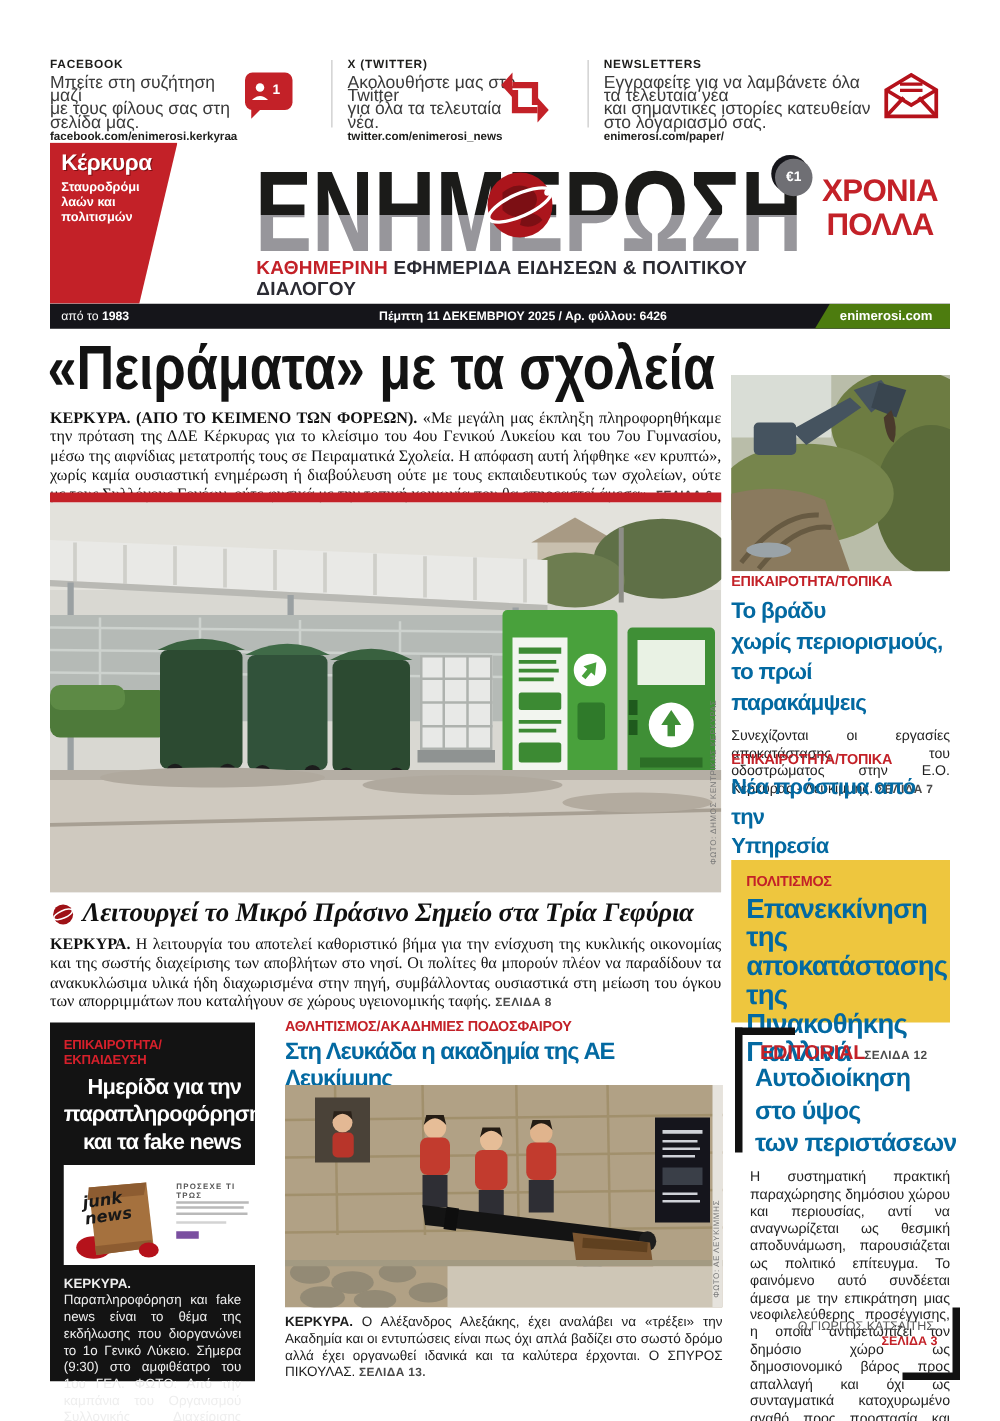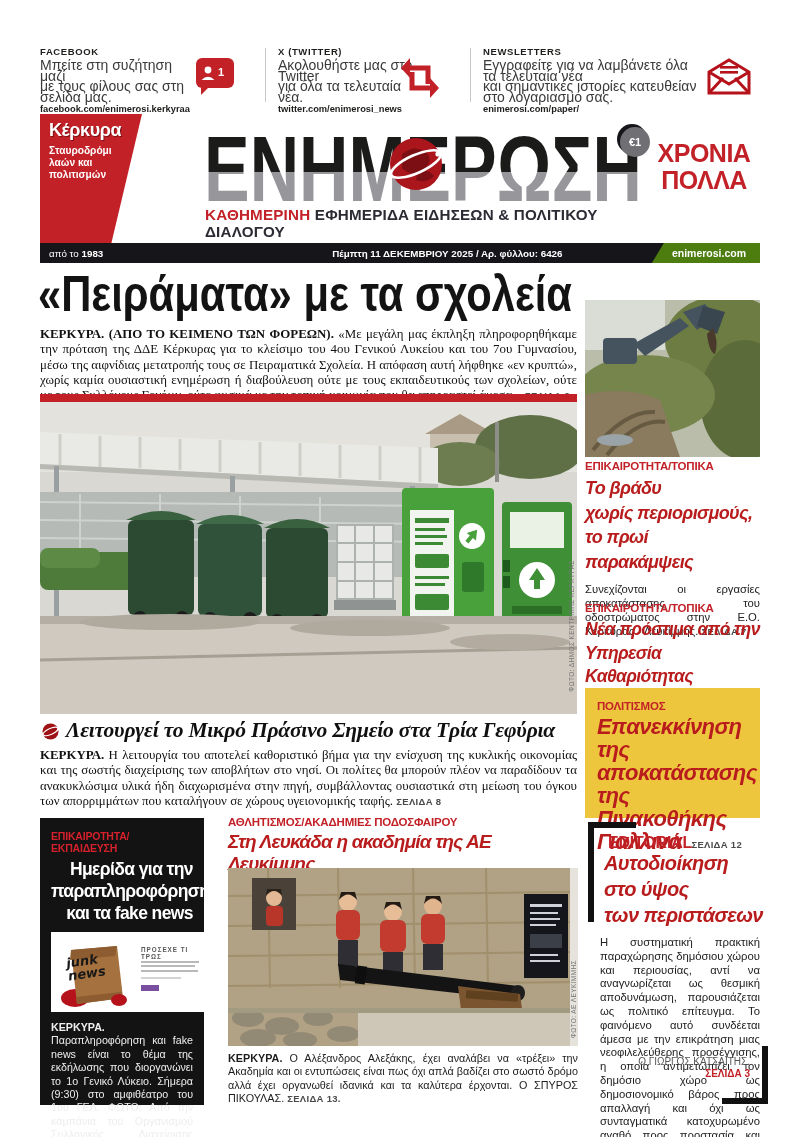--- a/index.html
+++ b/index.html
@@ -15,34 +15,34 @@
   .soc-lines{font-size:14px;line-height:10.6px;color:#3a3a3a;margin-top:3px;}
   .soc-link{font-weight:700;font-size:9.3px;color:#1d1d1b;margin-top:2px;}
   .vdiv{width:1px;background:#c9c9c9;}
   
   .badge{left:40px;top:114px;width:102px;height:129px;background:#c32128;
          clip-path:polygon(0 0,100% 0,70% 100%,0 100%);padding:6px 0 0 9px;box-sizing:border-box;}
   .badge-title{color:#fff;font-weight:800;font-size:18px;letter-spacing:-0.4px;text-shadow:1px 1px 0 #7e1014;}
   .badge-sub{color:#fff;font-weight:700;font-size:10.2px;line-height:12px;margin-top:4px;}
   .tagline{left:205px;top:206px;width:450px;font-weight:800;font-size:15.2px;letter-spacing:0.2px;color:#2b2b33;}
   .greeting{left:648px;top:140px;width:112px;text-align:center;color:#c32128;font-weight:800;font-size:25px;line-height:27px;letter-spacing:-0.5px;}
-  .blackbar{left:40px;top:243px;width:720px;height:20px;background:#15151a;display:flex;align-items:center;gap:29px;}
+  .blackbar{left:40px;top:243px;width:720px;height:20px;background:#15151a;display:flex;align-items:center;}
   .bb-left{color:#fff;font-size:9.8px;padding-left:9px;}
   .bb-center{color:#fff;font-size:9.8px;font-weight:600;margin-left:200px;}
   .bb-right{margin-left:auto;background:#4d7c0f;color:#fff;font-weight:700;font-size:10.5px;
             height:20px;line-height:20px;padding:0 14px 0 20px;clip-path:polygon(12px 0,100% 0,100% 100%,0 100%);}
   .euro{left:620px;top:127px;width:30px;height:30px;border-radius:50%;background:#6f6f74;
         color:#fff;font-weight:700;font-size:11px;display:flex;align-items:center;justify-content:center;
         box-shadow:-3px -3px 0 0 #15151a;}
   
   .lead-body{left:40px;top:327px;width:537px;font-family:"Liberation Serif",serif;font-size:12.9px;
              line-height:15.3px;text-align:justify;color:#111;}
   .redbar{left:40px;top:394px;width:537px;height:8px;background:#c32128;}
   
-  .rc-head{font-weight:800;color:#b91c1c;letter-spacing:-0.6px;font-style:italic;}
+  .rc-head{font-weight:800;color:#0369a1;letter-spacing:-0.6px;}
   .rc-body{font-size:11.3px;line-height:14px;text-align:justify;color:#222;}
   .culture{left:585px;top:688px;width:175px;height:130px;background:#eec63e;box-sizing:border-box;padding:12px 12px;}
   
   .serif-head{font-family:"Liberation Serif",serif;font-style:italic;font-weight:700;font-size:21.5px;color:#101010;letter-spacing:-0.2px;}
   .serif-body{font-family:"Liberation Serif",serif;font-size:12.9px;line-height:15.3px;text-align:justify;color:#111;}
   
   .edubox{left:40px;top:818px;width:164px;height:287px;background:#131313;box-sizing:border-box;padding:12px 11px;}
   .edu-head{color:#fff;font-weight:800;font-size:17.5px;line-height:22px;letter-spacing:-0.6px;margin-top:4px;text-align:right;}
   .edu-body{color:#eee;font-size:10.7px;line-height:13.4px;margin-top:9px;text-align:justify;}
   

